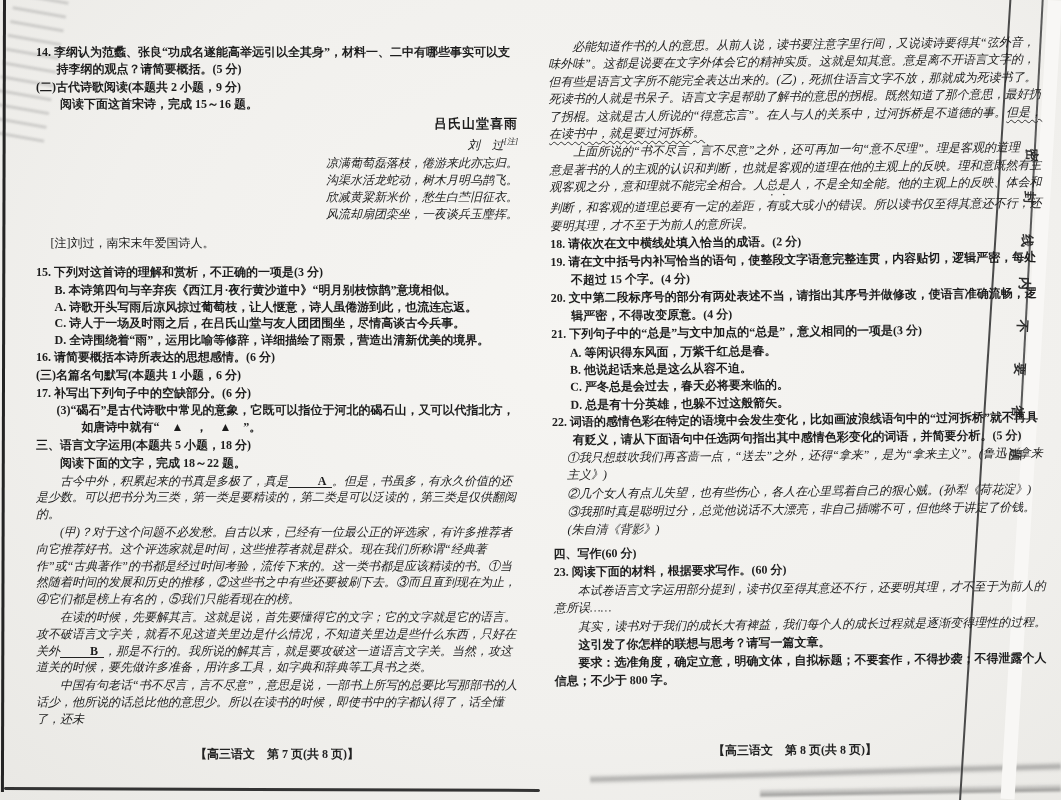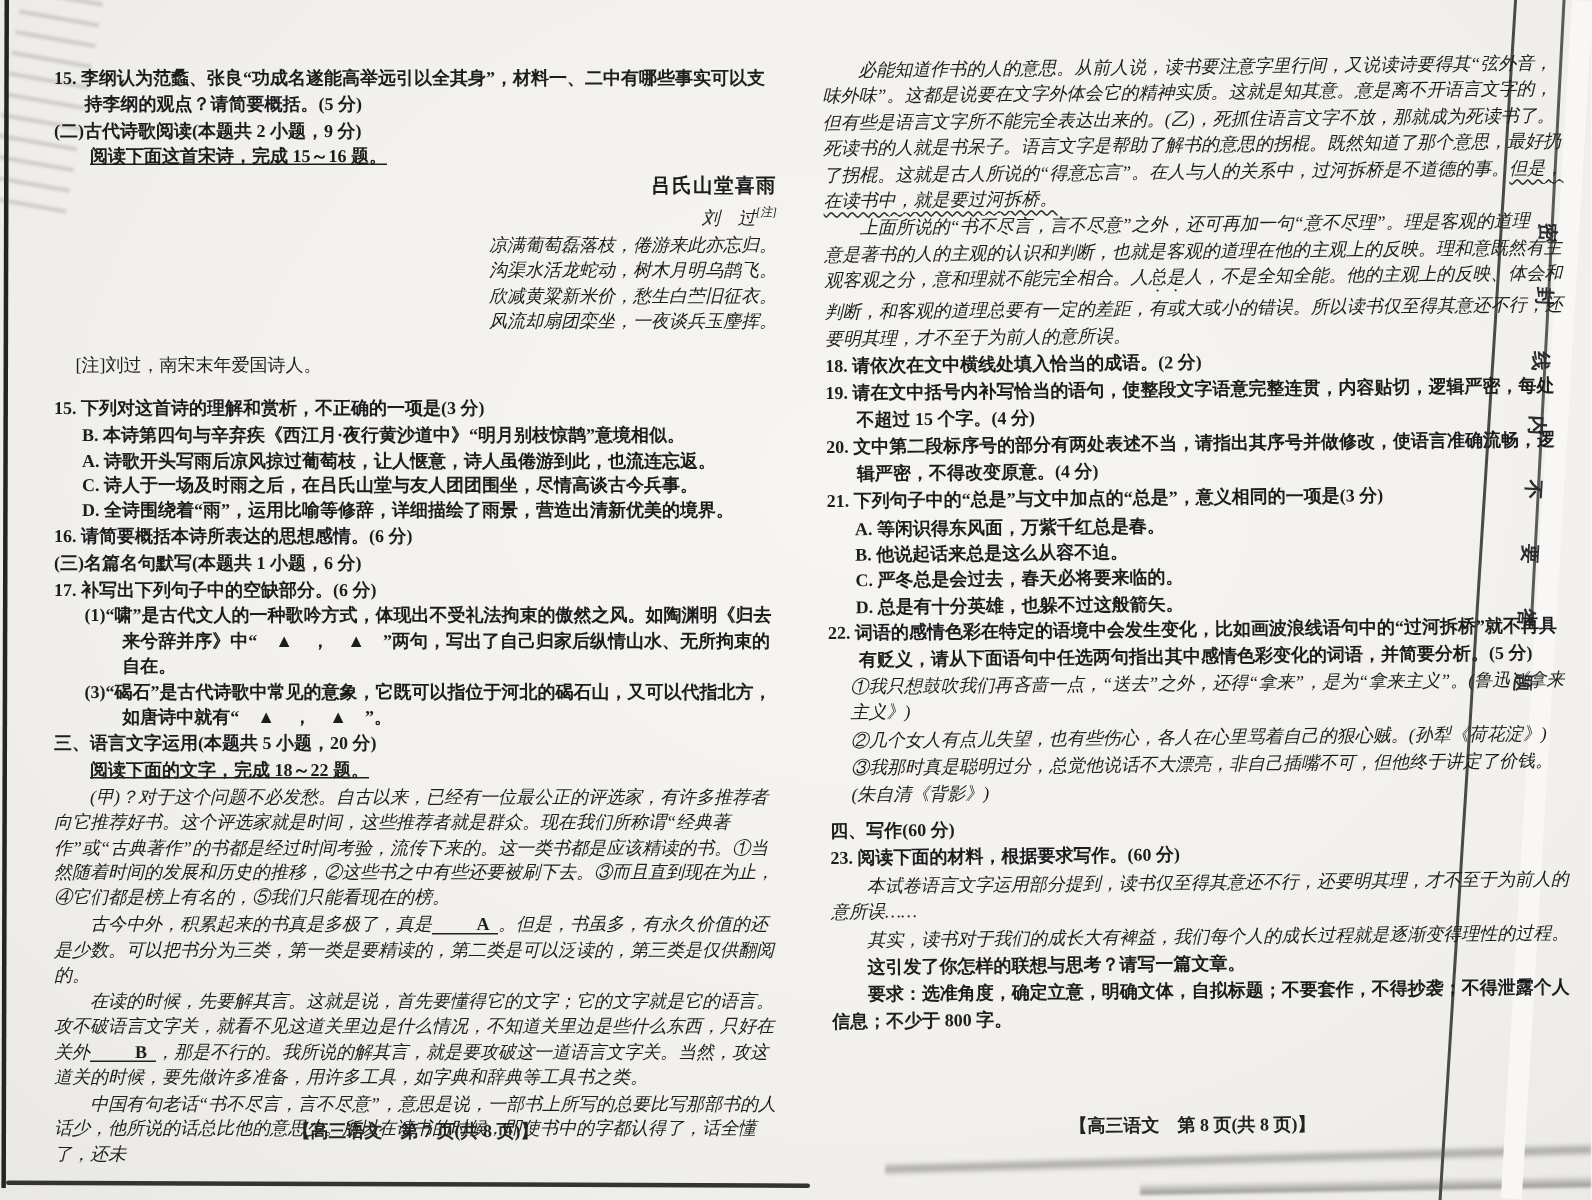--- a/index.html
+++ b/index.html
@@ -10,21 +10,21 @@
     font-family:"Liberation Serif","DejaVu Serif",serif;
     color:#1d1d1d;
   }
   .page{position:absolute;}
   .page-left{left:36px;top:44px;width:482px;font-size:12px;line-height:16.8px;}
   .page-right{left:548px;top:38px;width:494px;font-size:12px;line-height:17.4px;
               transform:rotate(-0.6deg);transform-origin:left top;}
   
   .q{font-weight:700;padding-left:1.7em;text-indent:-1.7em;margin:0 0 1px 0;}
   .hdr{font-weight:700;margin:1px 0;}
-  .intro{font-weight:700;text-indent:2em;margin:1px 0;text-decoration:underline;}
+  .intro{font-weight:700;text-indent:2em;margin:1px 0;}
   .opt{font-weight:700;margin-left:1.55em;}
   .sub-item{font-weight:700;margin-left:1.7em;padding-left:2.1em;text-indent:-2.1em;}
   .kai{font-style:italic;font-weight:400;}
   .prose{text-indent:2em;margin:1px 0;}
   .sub{margin-left:1.2em;margin-top:1px;}
   .poem{text-align:right;margin:2px 0 1px 0;line-height:17px;}
   .poem-title{font-weight:700;font-size:13px;letter-spacing:1px;}
   .poem-author{margin:1px 0;}
   .poem-author sup{font-size:8px;}
   .poem-note{margin-left:1.2em;font-weight:400;}
@@ -70,21 +70,21 @@
 <div class="edge-left"></div>
 <div class="edge-bottom"></div>
 <div class="curl-shadow"></div>
 <div class="curl-shadow2"></div>
 <div class="seal-wedge"></div>
 <div class="seal-line-1"></div>
 <div class="seal-line-2"></div>
 <div class="seal-text">密封线内不要答题</div>
 
 <div class="page page-left">
-  <p class="q">15. 李纲认为范蠡、张良“功成名遂能高举远引以全其身”，材料一、二中有哪些事实可以支持李纲的观点？请简要概括。(5 分)</p>
+  <p class="q">14. 李纲认为范蠡、张良“功成名遂能高举远引以全其身”，材料一、二中有哪些事实可以支持李纲的观点？请简要概括。(5 分)</p>
   <p class="hdr">(二)古代诗歌阅读(本题共 2 小题，9 分)</p>
   <p class="intro">阅读下面这首宋诗，完成 15～16 题。</p>
 
   <div class="poem">
     <div class="poem-title">吕氏山堂喜雨</div>
     <div class="poem-author kai"><span>刘　过</span><sup>[注]</sup></div>
     <div class="kai">凉满葡萄磊落枝，倦游来此亦忘归。</div>
     <div class="kai">沟渠水活龙蛇动，树木月明乌鹊飞。</div>
     <div class="kai">欣减黄粱新米价，愁生白苎旧征衣。</div>
     <div class="kai">风流却扇团栾坐，一夜谈兵玉麈挥。</div>
@@ -92,28 +92,27 @@
   <p class="poem-note">[注]刘过，南宋末年爱国诗人。</p>
 
   <p class="q">15. 下列对这首诗的理解和赏析，不正确的一项是(3 分)</p>
   <div class="opt">B. 本诗第四句与辛弃疾《西江月·夜行黄沙道中》“明月别枝惊鹊”意境相似。</div>
   <div class="opt">A. 诗歌开头写雨后凉风掠过葡萄枝，让人惬意，诗人虽倦游到此，也流连忘返。</div>
   <div class="opt">C. 诗人于一场及时雨之后，在吕氏山堂与友人团团围坐，尽情高谈古今兵事。</div>
   <div class="opt">D. 全诗围绕着“雨”，运用比喻等修辞，详细描绘了雨景，营造出清新优美的境界。</div>
   <p class="q">16. 请简要概括本诗所表达的思想感情。(6 分)</p>
   <p class="hdr">(三)名篇名句默写(本题共 1 小题，6 分)</p>
   <p class="q">17. 补写出下列句子中的空缺部分。(6 分)</p>
-  <div class="sub-item">(1)“啸”是古代文人的一种歌吟方式，体现出不受礼法拘束的傲然之风。如陶渊明《归去来兮辞并序》中“　▲　，　▲　”两句，写出了自己归家后纵情山水、无所拘束的自在。</div>
   <div class="sub-item">(3)“碣石”是古代诗歌中常见的意象，它既可以指位于河北的碣石山，又可以代指北方，如唐诗中就有“　▲　，　▲　”。</div>
 
-  <p class="hdr">三、语言文字运用(本题共 5 小题，20 分)</p>
+  <p class="hdr">三、语言文字运用(本题共 5 小题，18 分)</p>
   <p class="intro">阅读下面的文字，完成 18～22 题。</p>
 
+  <p class="prose kai"><span>古今中外，积累起来的书真是多极了，真是</span><span class="blank">A</span><span>。但是，书虽多，有永久价值的还是少数。可以把书分为三类，第一类是要精读的，第二类是可以泛读的，第三类是仅供翻阅的。</span></p>
   <p class="prose kai">(甲)？对于这个问题不必发愁。自古以来，已经有一位最公正的评选家，有许多推荐者向它推荐好书。这个评选家就是时间，这些推荐者就是群众。现在我们所称谓“经典著作”或“古典著作”的书都是经过时间考验，流传下来的。这一类书都是应该精读的书。①当然随着时间的发展和历史的推移，②这些书之中有些还要被刷下去。③而且直到现在为止，④它们都是榜上有名的，⑤我们只能看现在的榜。</p>
-  <p class="prose kai"><span>古今中外，积累起来的书真是多极了，真是</span><span class="blank">A</span><span>。但是，书虽多，有永久价值的还是少数。可以把书分为三类，第一类是要精读的，第二类是可以泛读的，第三类是仅供翻阅的。</span></p>
   <p class="prose kai"><span>在读的时候，先要解其言。这就是说，首先要懂得它的文字；它的文字就是它的语言。攻不破语言文字关，就看不见这道关里边是什么情况，不知道关里边是些什么东西，只好在关外</span><span class="blank">B</span><span>，那是不行的。我所说的解其言，就是要攻破这一道语言文字关。当然，攻这道关的时候，要先做许多准备，用许多工具，如字典和辞典等工具书之类。</span></p>
   <p class="prose kai">中国有句老话“书不尽言，言不尽意”，意思是说，一部书上所写的总要比写那部书的人话少，他所说的话总比他的意思少。所以在读书的时候，即使书中的字都认得了，话全懂了，还未</p>
 </div>
 <div class="footer footer-left">【高三语文　第 7 页(共 8 页)】</div>
 
 <div class="page page-right">
   <p class="prose kai"><span>必能知道作书的人的意思。从前人说，读书要注意字里行间，又说读诗要得其“弦外音，味外味”。这都是说要在文字外体会它的精神实质。这就是知其意。意是离不开语言文字的，但有些是语言文字所不能完全表达出来的。(乙)，死抓住语言文字不放，那就成为死读书了。死读书的人就是书呆子。语言文字是帮助了解书的意思的拐棍。既然知道了那个意思，最好扔了拐棍。这就是古人所说的“得意忘言”。在人与人的关系中，过河拆桥是不道德的事。</span><span class="wavy">但是，在读书中，就是要过河拆桥。</span></p>
   <p class="prose kai"><span>上面所说的“书不尽言，言不尽意”之外，还可再加一句“意不尽理”。理是客观的道理，意是著书的人的主观的认识和判断，也就是客观的道理在他的主观上的反映。理和意既然有主观客观之分，意和理就不能完全相合。人</span><span class="dots">总是</span><span>人，不是全知全能。他的主观上的反映、体会和判断，和客观的道理总要有一定的差距，有或大或小的错误。所以读书仅至得其意还不行，还要明其理，才不至于为前人的意所误。</span></p>
 
   <p class="q">18. 请依次在文中横线处填入恰当的成语。(2 分)</p>

